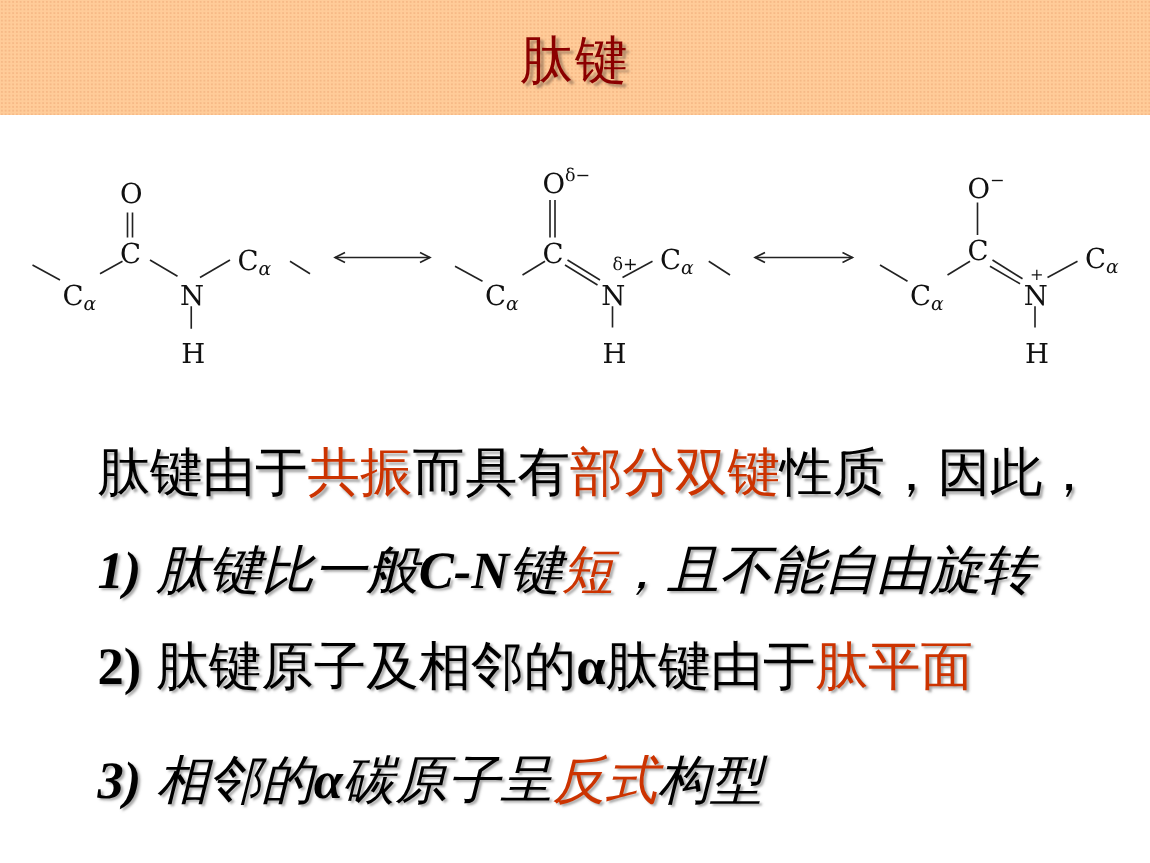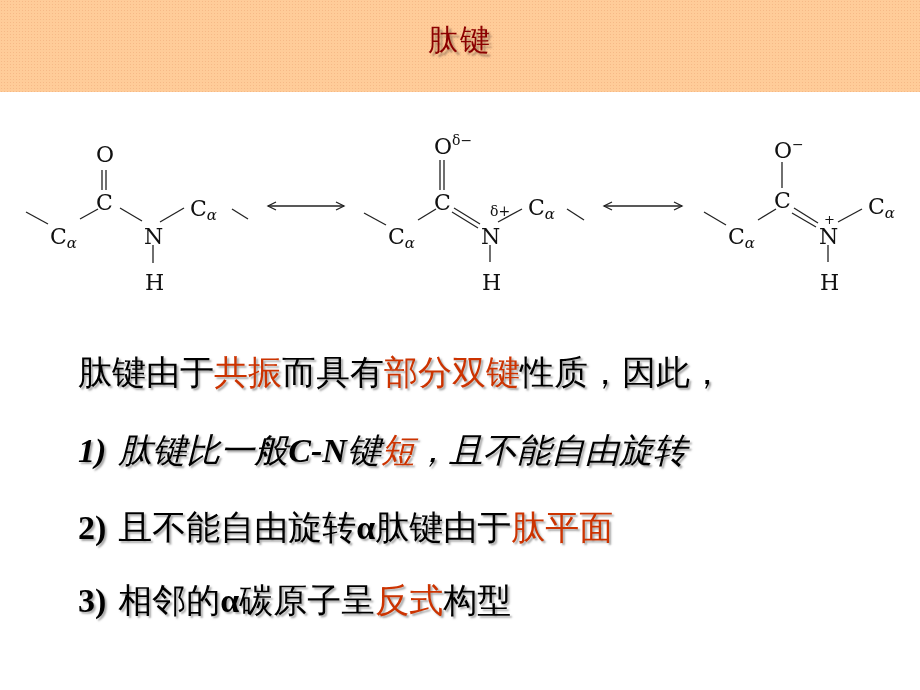--- a/index.html
+++ b/index.html
@@ -9,34 +9,34 @@
       font-family: "DejaVu Sans", sans-serif;
     }
     .header {
       position: absolute; left: 0; top: 0; width: 920px; height: 92px;
       background-color: #ffcc99;
       background-image: radial-gradient(rgba(230,150,100,0.35) 0.6px, transparent 0.9px);
       background-size: 3px 3px;
     }
     .title {
       position: absolute; left: 0; width: 920px; top: 20px; text-align: center;
-      font-size: 30px; color: #8b0000; letter-spacing: 2px;
+      font-size: 42px; color: #8b0000; letter-spacing: 2px;
       text-shadow: 3px 3px 2px rgba(120,90,70,0.55);
     }
     .diagram { position: absolute; left: 0; top: 120px; width: 920px; height: 190px; }
     .chem text { font-family: "DejaVu Serif", "Liberation Serif", serif; fill: #111; }
-    .line { position: absolute; left: 78px; font-size: 34px; color: #000;
+    .line { position: absolute; left: 78px; font-size: 42px; color: #000;
       text-shadow: 2px 2px 2px rgba(110,110,110,0.6); white-space: nowrap; }
     .line .num { font-family: "Liberation Serif", serif; font-weight: bold; margin-right: 12px; }
     .line .latin { font-family: "Liberation Serif", serif; font-weight: bold; }
     .hl { color: #cc3300; }
     .l0 { top: 350px; }
     .l1 { top: 428px; font-style: italic; }
     .l2 { top: 505px; }
-    .l3 { top: 578px; }
+    .l3 { top: 596px; font-style: italic; }
   </style>
 </head>
 <body>
 
 <div class="header">
   <div class="title">肽键</div>
 </div>
 
 <div class="diagram">
   <svg class="chem" width="920" height="190" viewBox="0 0 920 190">
@@ -105,18 +105,18 @@
 
 <div class="line l0">
   <span>肽键由于</span><span class="hl">共振</span><span>而具有</span><span class="hl">部分双键</span><span>性质，因此，</span>
 </div>
 
 <div class="line l1">
   <span class="num">1)</span><span>肽键比一般</span><span class="latin">C-N</span><span>键</span><span class="hl">短</span><span>，且不能自由旋转</span>
 </div>
 
 <div class="line l2">
-  <span class="num">2)</span><span>且不能自由旋转</span><span class="latin">α</span><span>肽键由于</span><span class="hl">肽平面</span>
+  <span class="num">2)</span><span>肽键原子及相邻的</span><span class="latin">α</span><span>肽键由于</span><span class="hl">肽平面</span>
 </div>
 
 <div class="line l3">
   <span class="num">3)</span><span>相邻的</span><span class="latin">α</span><span>碳原子呈</span><span class="hl">反式</span><span>构型</span>
 </div>
 
 </body></html>

